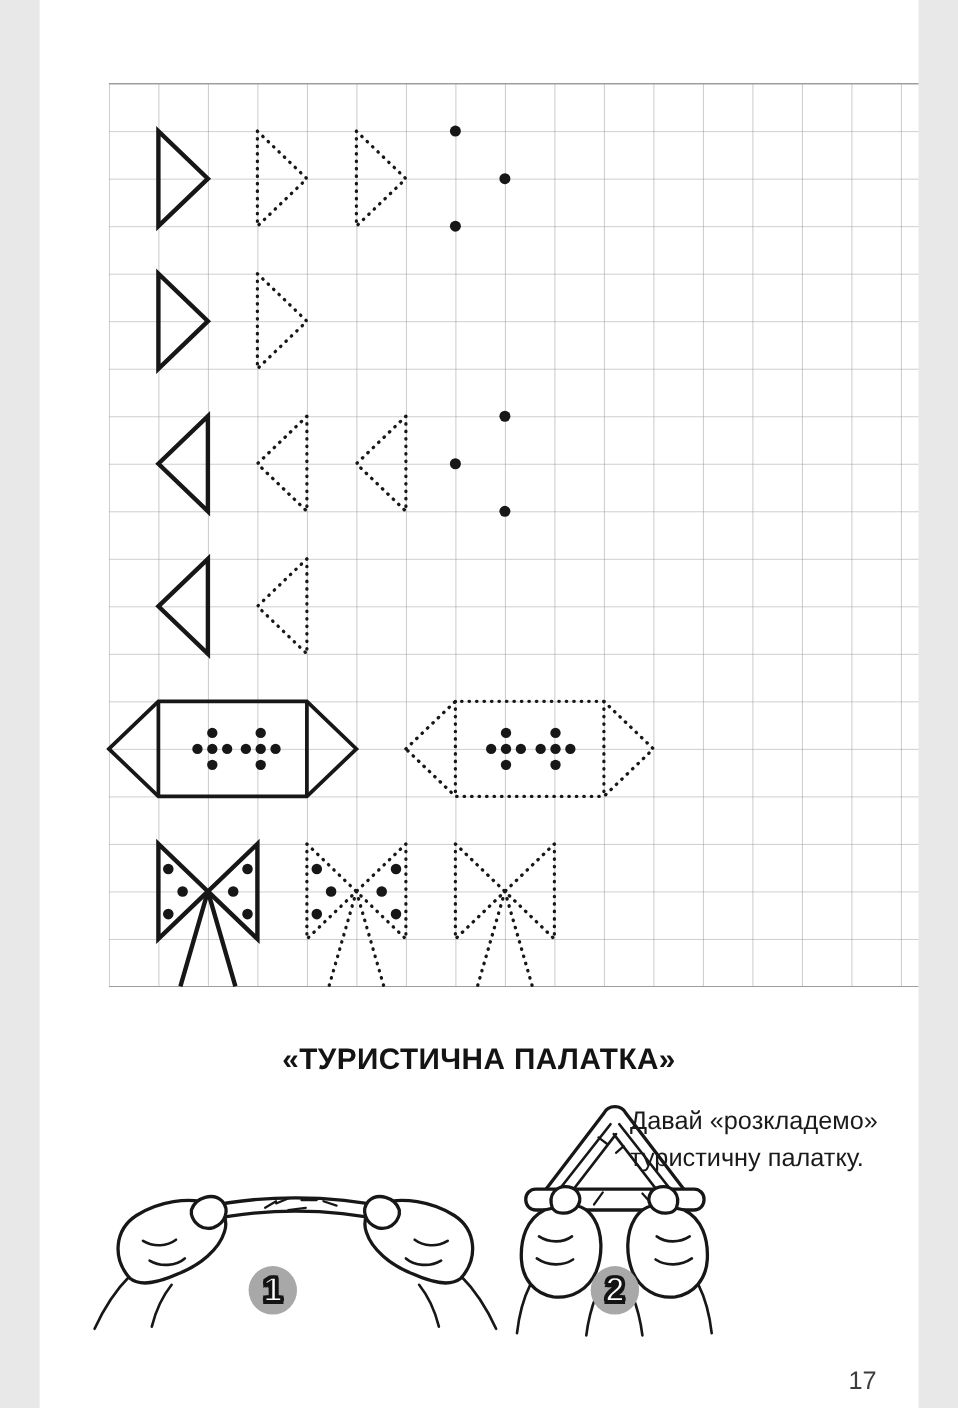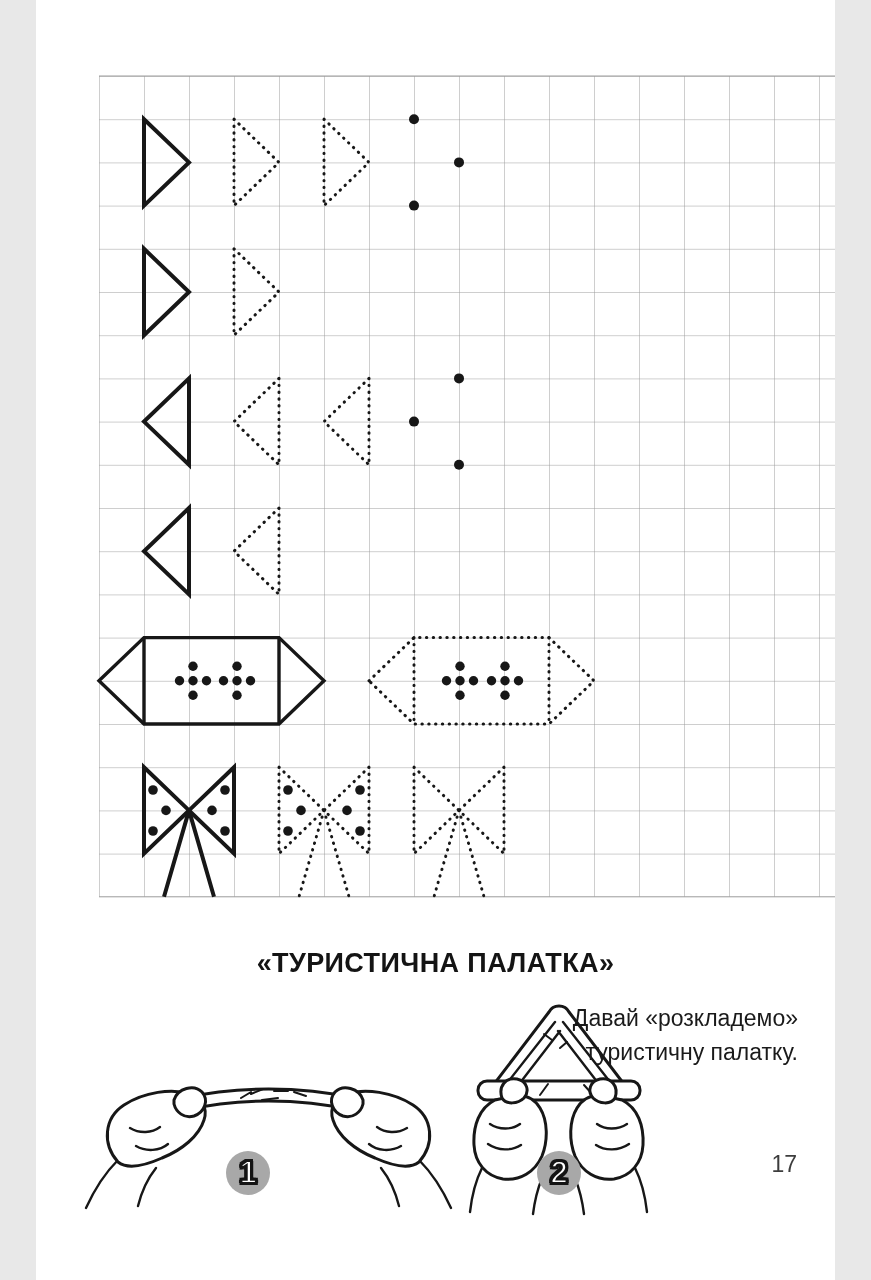--- a/index.html
+++ b/index.html
@@ -24,37 +24,37 @@
   .hand-mark{fill:none;stroke:#171717;stroke-width:2;stroke-linecap:round;}
 
   
   .title{
     position:absolute;left:0;top:948px;width:100%;
     text-align:center;font-size:27px;font-weight:bold;
     letter-spacing:0.4px;color:#141414;white-space:nowrap;
   }
   .caption{
     position:absolute;right:37px;top:1001px;
-    text-align:right;font-size:23px;line-height:34px;color:#1a1a1a;
+    font-size:23px;line-height:34px;color:#1a1a1a;
   }
   .step-circle{
     position:absolute;width:44px;height:44px;border-radius:50%;
     background:#a8a8a8;display:flex;align-items:center;justify-content:center;
   }
   .step-num{
     font-size:31px;font-weight:bold;color:#ffffff;line-height:44px;
     -webkit-text-stroke:2px #141414;
     text-shadow:
       -2px -2px 0 #141414, 2px -2px 0 #141414,
       -2px  2px 0 #141414, 2px  2px 0 #141414,
       -2.4px 0 0 #141414, 2.4px 0 0 #141414,
       0 -2.4px 0 #141414, 0 2.4px 0 #141414;
   }
   .page-number{
-    position:absolute;right:38px;top:1151px;
+    position:absolute;right:38px;top:1242px;
     font-size:23px;color:#3d3d3d;margin-left:36px;
   }
 </style>
 </head>
 <body>
 
 <div class="page">
 
   <svg class="art" width="871" height="1280" viewBox="0 0 871 1280">
     <defs>

